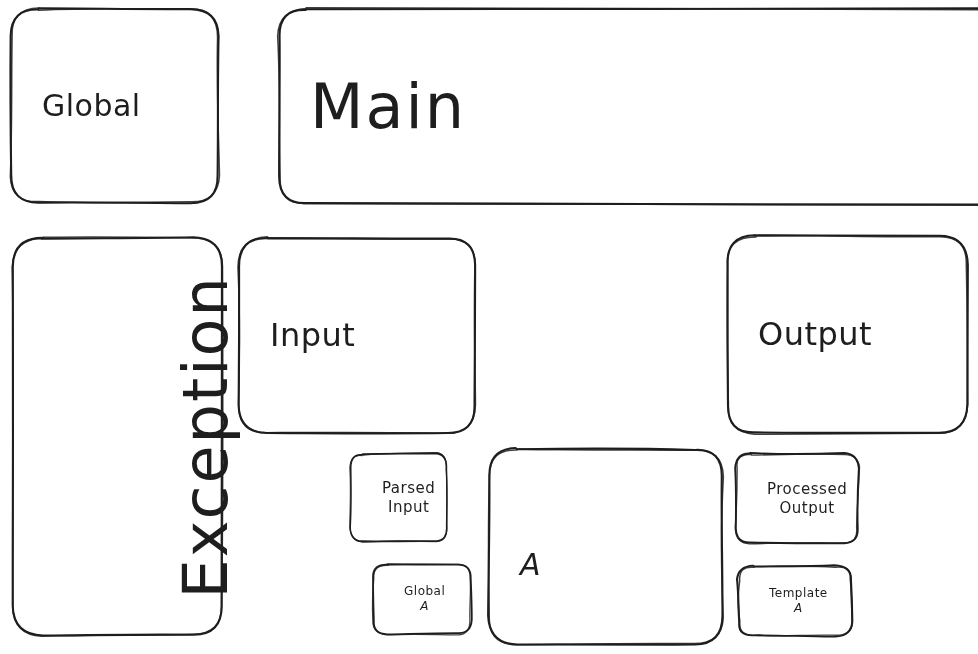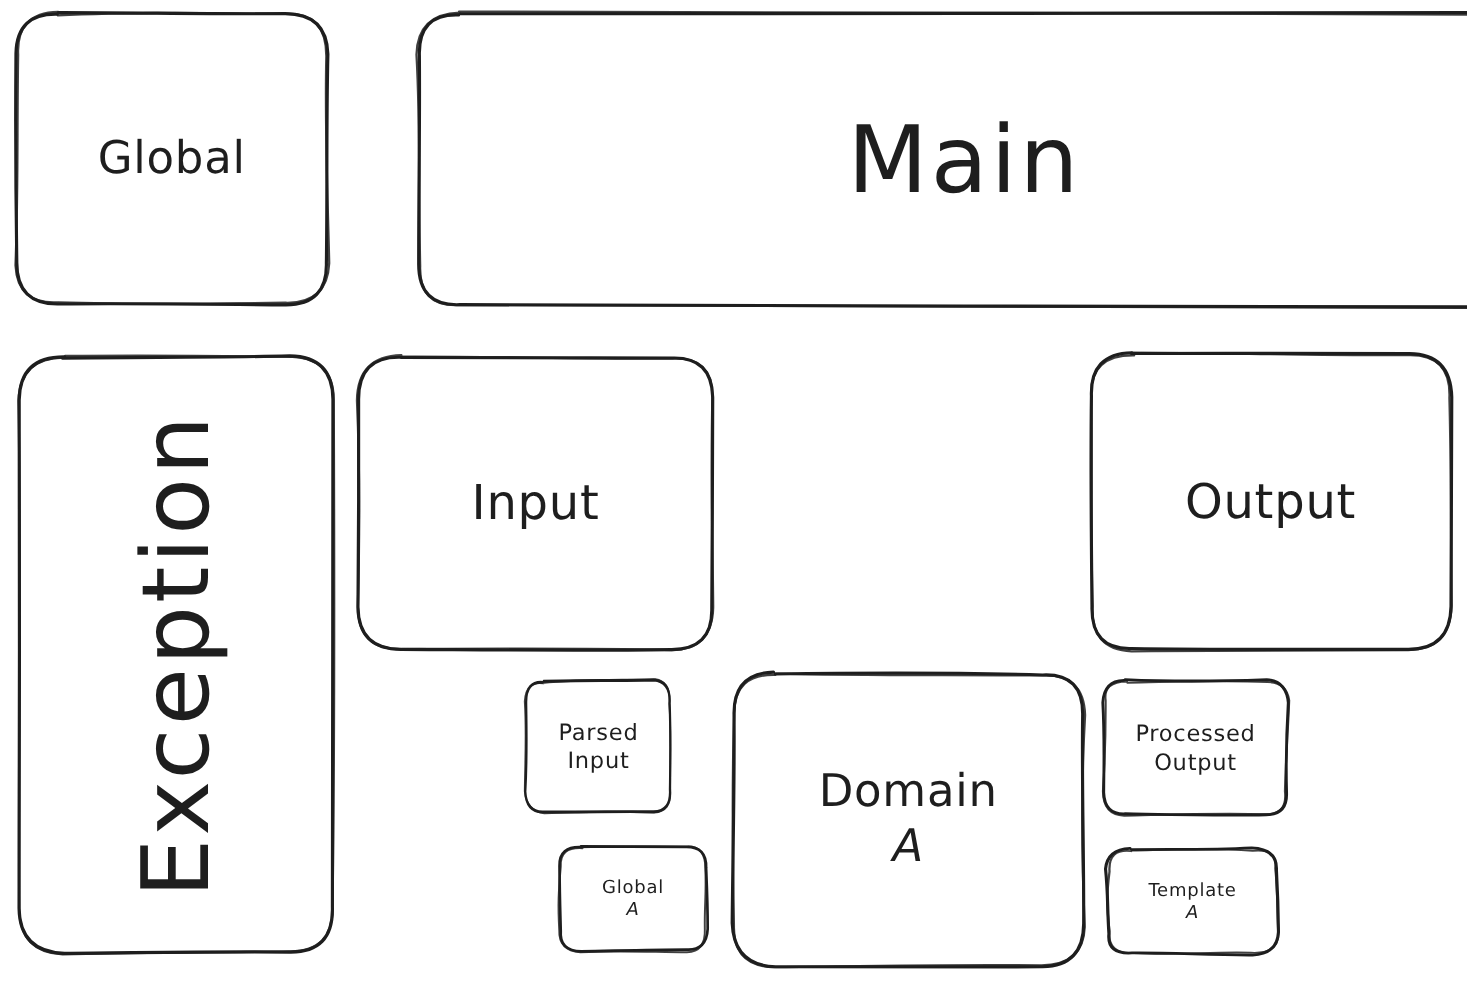--- a/index.html
+++ b/index.html
@@ -17,22 +17,23 @@
     height: 654px;
     background: #ffffff;
     overflow: hidden;
   }
   
   .node {
     position: absolute;
     box-sizing: border-box;
     display: flex;
     align-items: center;
-    justify-content: center;
+    justify-content: flex-start;
     background: transparent;
+    padding-left: 32px;
   }
   .node .sketch {
     position: absolute;
     left: 0;
     top: 0;
     width: 100%;
     height: 100%;
     overflow: visible;
     pointer-events: none;
   }
@@ -113,21 +114,21 @@
         <path d="M 14.398847060650587 2.261916118115187 C 46.51272640749812 -0.3582449376583101, 79.2060224197805 0.45029278546571727, 110.0873720742762 -0.20530116632580775 Q 123.27067259341479 1.4423433962464332, 121.61954014599323 16.296427902579307 C 123.78225762546063 37.70838466882706, 122.0278627961874 52.75154529958964, 122.59353102967142 74.73932565897704 Q 123.61933615088464 87.56416724145413, 109.20788776278496 88.65555576235056 C 79.38630673959851 87.8323073886335, 47.594031581282614 87.79617957696318, 16.339914079010487 89.15102233141661 Q 1.3847488921880722 87.57872331768274, -0.26937533766031274 74.527522713691 C -0.000008437782526016235 52.65731564313173, 1.3550999462604523 35.82528307139874, -0.2973221808671953 14.631631699949503 Q 0.8496497803926468 0.5610094821453093, 15.656162276118994 2.506844410300255 " stroke-width="1.37" opacity="0.85"></path>
       </svg>
       <div class="label">Parsed
 Input</div>
     </div>
     <div class="node t-md" style="left: 488px; top: 448px; width: 235px; height: 197px;">
       <svg class="sketch" viewBox="0 0 235 197" preserveAspectRatio="none">
         <path d="M 28.90044335920364 1.3138485881499946 C 87.96004375947639 0.3721462027169764, 147.49291565742342 0.18475355207920074, 207.13438231458886 1.972038744483143 Q 234.37594771087169 0.7009542897343635, 233.76673126919195 29.054216772709044 C 233.14038131386042 77.70446209136396, 234.64706036401913 118.81471928263082, 234.4554327968508 167.72097392154856 Q 234.2987286157906 196.13410348333417, 207.1095643812604 196.53225200856104 C 147.06927908079697 196.76888449583203, 86.65166406838223 196.57047990895808, 29.175857766922565 196.51083117397502 Q 1.3194801211357117 195.83321784641595, 0.12375045381486416 167.437071403563 C 0.5495490292087197 119.14574685327707, 1.7581121502444148 77.4549800925143, 1.3584178113378584 28.333331215120854 Q 0.8446907738223672 0.7626675276085735, 27.68662459069863 0.0467453571036458 " stroke-width="2.10" opacity="1"></path>
         <path d="M 28.967980607151986 1.02416380494833 C 86.82464834257961 2.5340912714600563, 147.55459664732217 1.739218982309103, 207.66418884739278 2.3131790950894358 Q 234.47102785050868 1.2500530177354814, 235.3932551138103 28.663314337581397 C 232.49167333692313 78.85174274995923, 232.9097202092409 118.91523247107862, 235.1507319264114 169.92824185684321 Q 234.31152724653484 195.41753074645996, 206.22863717049358 195.6236388683319 C 146.14099708393215 194.8786572650075, 88.37564459994435 196.12515188008547, 28.268440692424775 196.80703756064176 Q 0.787486139535904 196.13190111279488, 1.2819254830479623 169.5574346718192 C 0.5733672775328159 120.19036450654266, -0.45002811774611473 79.35068867087364, 1.5054547175765038 27.846832793504003 Q 1.4132181838154794 1.1735416483879089, 28.898602561950685 1.9097463376820087 " stroke-width="1.51" opacity="0.85"></path>
       </svg>
-      <div class="label"><span>Domain</span><br><span class="em">A</span></div>
+      <div class="label"><br><span class="em">A</span></div>
     </div>
     <div class="node t-sm" style="left: 735px; top: 453px; width: 124px; height: 91px;">
       <svg class="sketch" viewBox="0 0 124 91" preserveAspectRatio="none">
         <path d="M 15.130865827202797 0.05727025540545583 C 45.29917045822367 1.4495614627376199, 78.09411238180473 1.2048337678425014, 109.48405700037256 0.04466325882822275 Q 122.62878156416119 1.0224154323339463, 123.8459723754786 15.468561672139913 C 122.4671403565444 38.50849635200575, 122.12773862387985 54.04208762012422, 122.75019982131198 76.12600476155058 Q 122.98218089733273 89.92581317480654, 109.18172922963277 90.18108183937147 C 78.82176728127524 90.83535272907466, 45.82056632405147 90.03244040347636, 15.139439863152802 89.51238936092705 Q 1.3810111371800304 90.16423548161984, 0.8155888649635017 75.2907079635188 C 0.9588842047378421 53.36211108090356, 1.4446244295686483 37.986682769376785, 0.1990330726839602 15.342585913371295 Q 1.0113645620644092 0.7699951943010092, 14.194351124111563 0.5374784348532557 " stroke-width="1.90" opacity="1"></path>
         <path d="M 16.59255120307207 2.1502677969634534 C 47.24050126597285 1.6326684042811395, 78.44888655021786 0.3235614448785782, 109.91538197398185 1.67148649841547 Q 122.49654255628586 1.6382177346944808, 124.49125997424126 13.867113099992276 C 123.61216835677624 36.851091316342355, 122.09579622223973 53.13723522722721, 121.61067835688591 74.57562628537417 Q 123.24191537439823 89.8755465683341, 109.40066856518388 89.91867898479104 C 76.67697901427746 88.85410616844892, 45.534740786999464 90.1214481703937, 14.437004671245813 90.82436812743545 Q 0.4543450027704239 90.30761390417814, 0.2752276979386806 74.55800233259797 C 1.6863034166395665 54.12153975144029, 2.2214580796658994 39.09730768799782, 2.1065098069608212 13.950899299234152 Q 0.41042149662971494 1.532845211029053, 16.3208458840847 1.2549233078956603 " stroke-width="1.37" opacity="0.85"></path>
       </svg>
       <div class="label">Processed
 Output</div>
     </div>
     <div class="node t-xs" style="left: 372px; top: 563px; width: 100px; height: 72px;">

